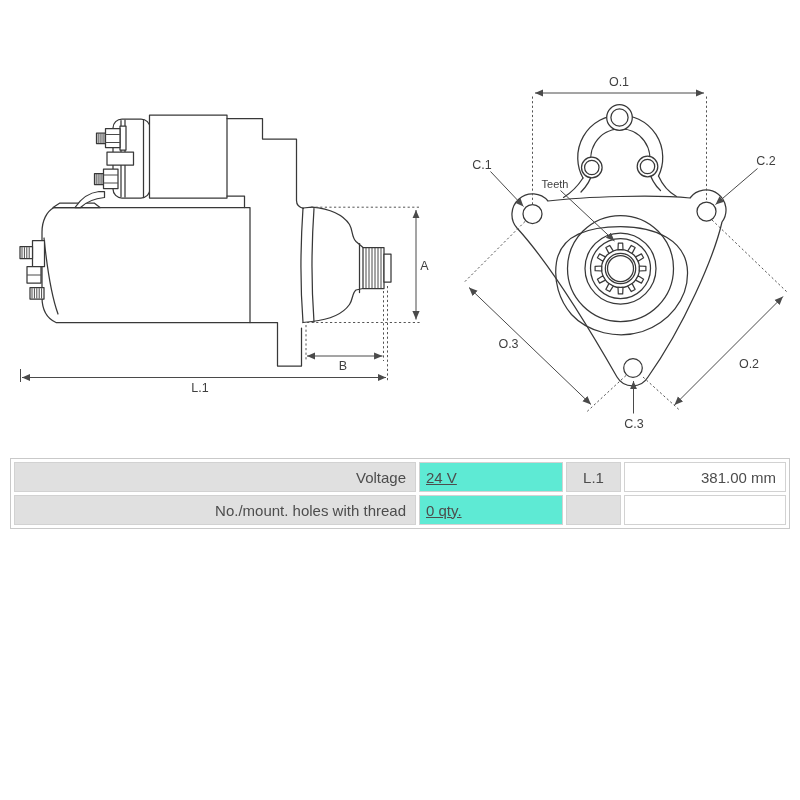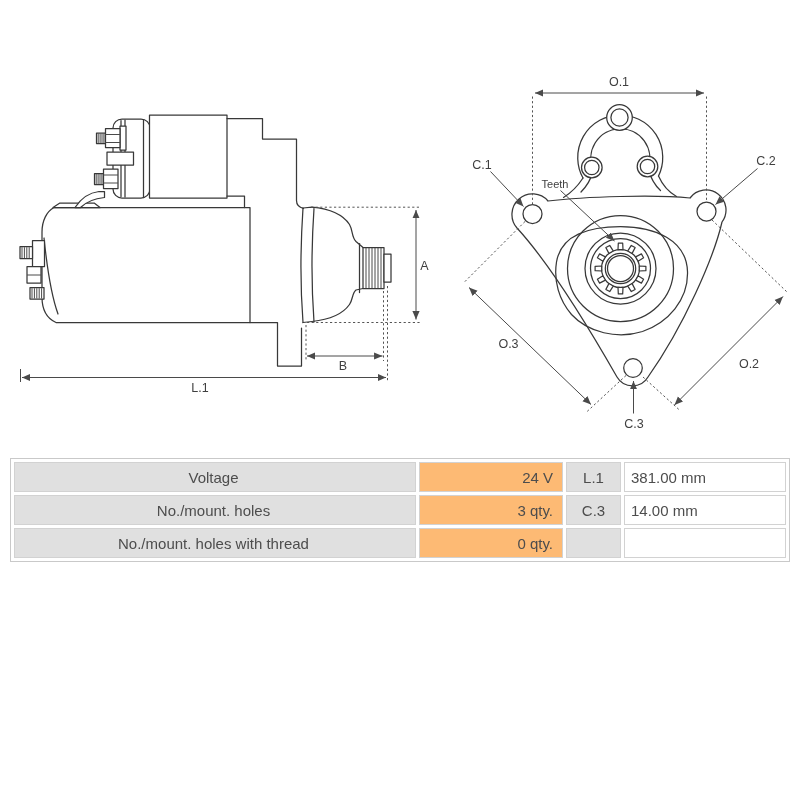--- a/index.html
+++ b/index.html
@@ -12,24 +12,24 @@
   .dim{stroke:#4a4a4a;stroke-width:1;fill:none;}
   .dot{stroke:#555555;stroke-width:1;fill:none;stroke-dasharray:2.2 2.4;}
   .dimtxt{font-family:"Liberation Sans",sans-serif;font-size:12.5px;fill:#3f3f3f;}
   .dimtxt.small{font-size:11px;}
   table.spec-table{position:absolute;left:10px;top:458px;width:780px;
     border-collapse:separate;border-spacing:3px;background:#fff;
     border:1px solid #c9c9c9;table-layout:fixed;}
   .spec-table td{height:30px;box-sizing:border-box;font-size:15px;color:#4d4d4d;
     border:1px solid #d2d2d2;padding:0 9px 0 6px;white-space:nowrap;overflow:hidden;}
   .spec-table td.gray{background:#e0e0e0;}
-  .spec-table td.lbl{text-align:center;margin-top:48px;}
-  .spec-table td.val{text-align:right;background:#fdba74;}
+  .spec-table td.lbl{text-align:right;margin-top:48px;}
+  .spec-table td.val{text-align:left;background:#5eead4;text-decoration:underline;}
   .spec-table td.dim{text-align:center;padding:0;}
-  .spec-table td.dimval{text-align:left;background:#fff;}
+  .spec-table td.dimval{text-align:right;background:#fff;}
 </style>
 </head>
 <body>
 
 <div class="screen">
 
   <svg class="drawings" width="800" height="452" viewBox="0 0 800 452" xmlns="http://www.w3.org/2000/svg">
     <defs>
       <marker id="arw" viewBox="0 0 8 8" refX="7.5" refY="4" markerWidth="9" markerHeight="9" orient="auto-start-reverse" markerUnits="userSpaceOnUse">
         <path d="M0 0.8 L7.5 4 L0 7.2 Z" fill="#4a4a4a"></path>
@@ -202,26 +202,20 @@
         <col>
     </colgroup>
     <tbody>
       <tr>
         <td class="gray lbl">Voltage</td>
         <td class="val">24 V</td>
         <td class="gray dim">L.1</td>
         <td class="dimval">381.00 mm</td>
       </tr>
       <tr>
-        <td class="gray lbl">No./mount. holes</td>
-        <td class="val">3 qty.</td>
-        <td class="gray dim">C.3</td>
-        <td class="dimval">14.00 mm</td>
-      </tr>
-      <tr>
         <td class="gray lbl">No./mount. holes with thread</td>
         <td class="val">0 qty.</td>
         <td class="gray dim"></td>
         <td class="dimval"></td>
       </tr>
     </tbody>
   </table>
 </div>
 
 </body></html>

